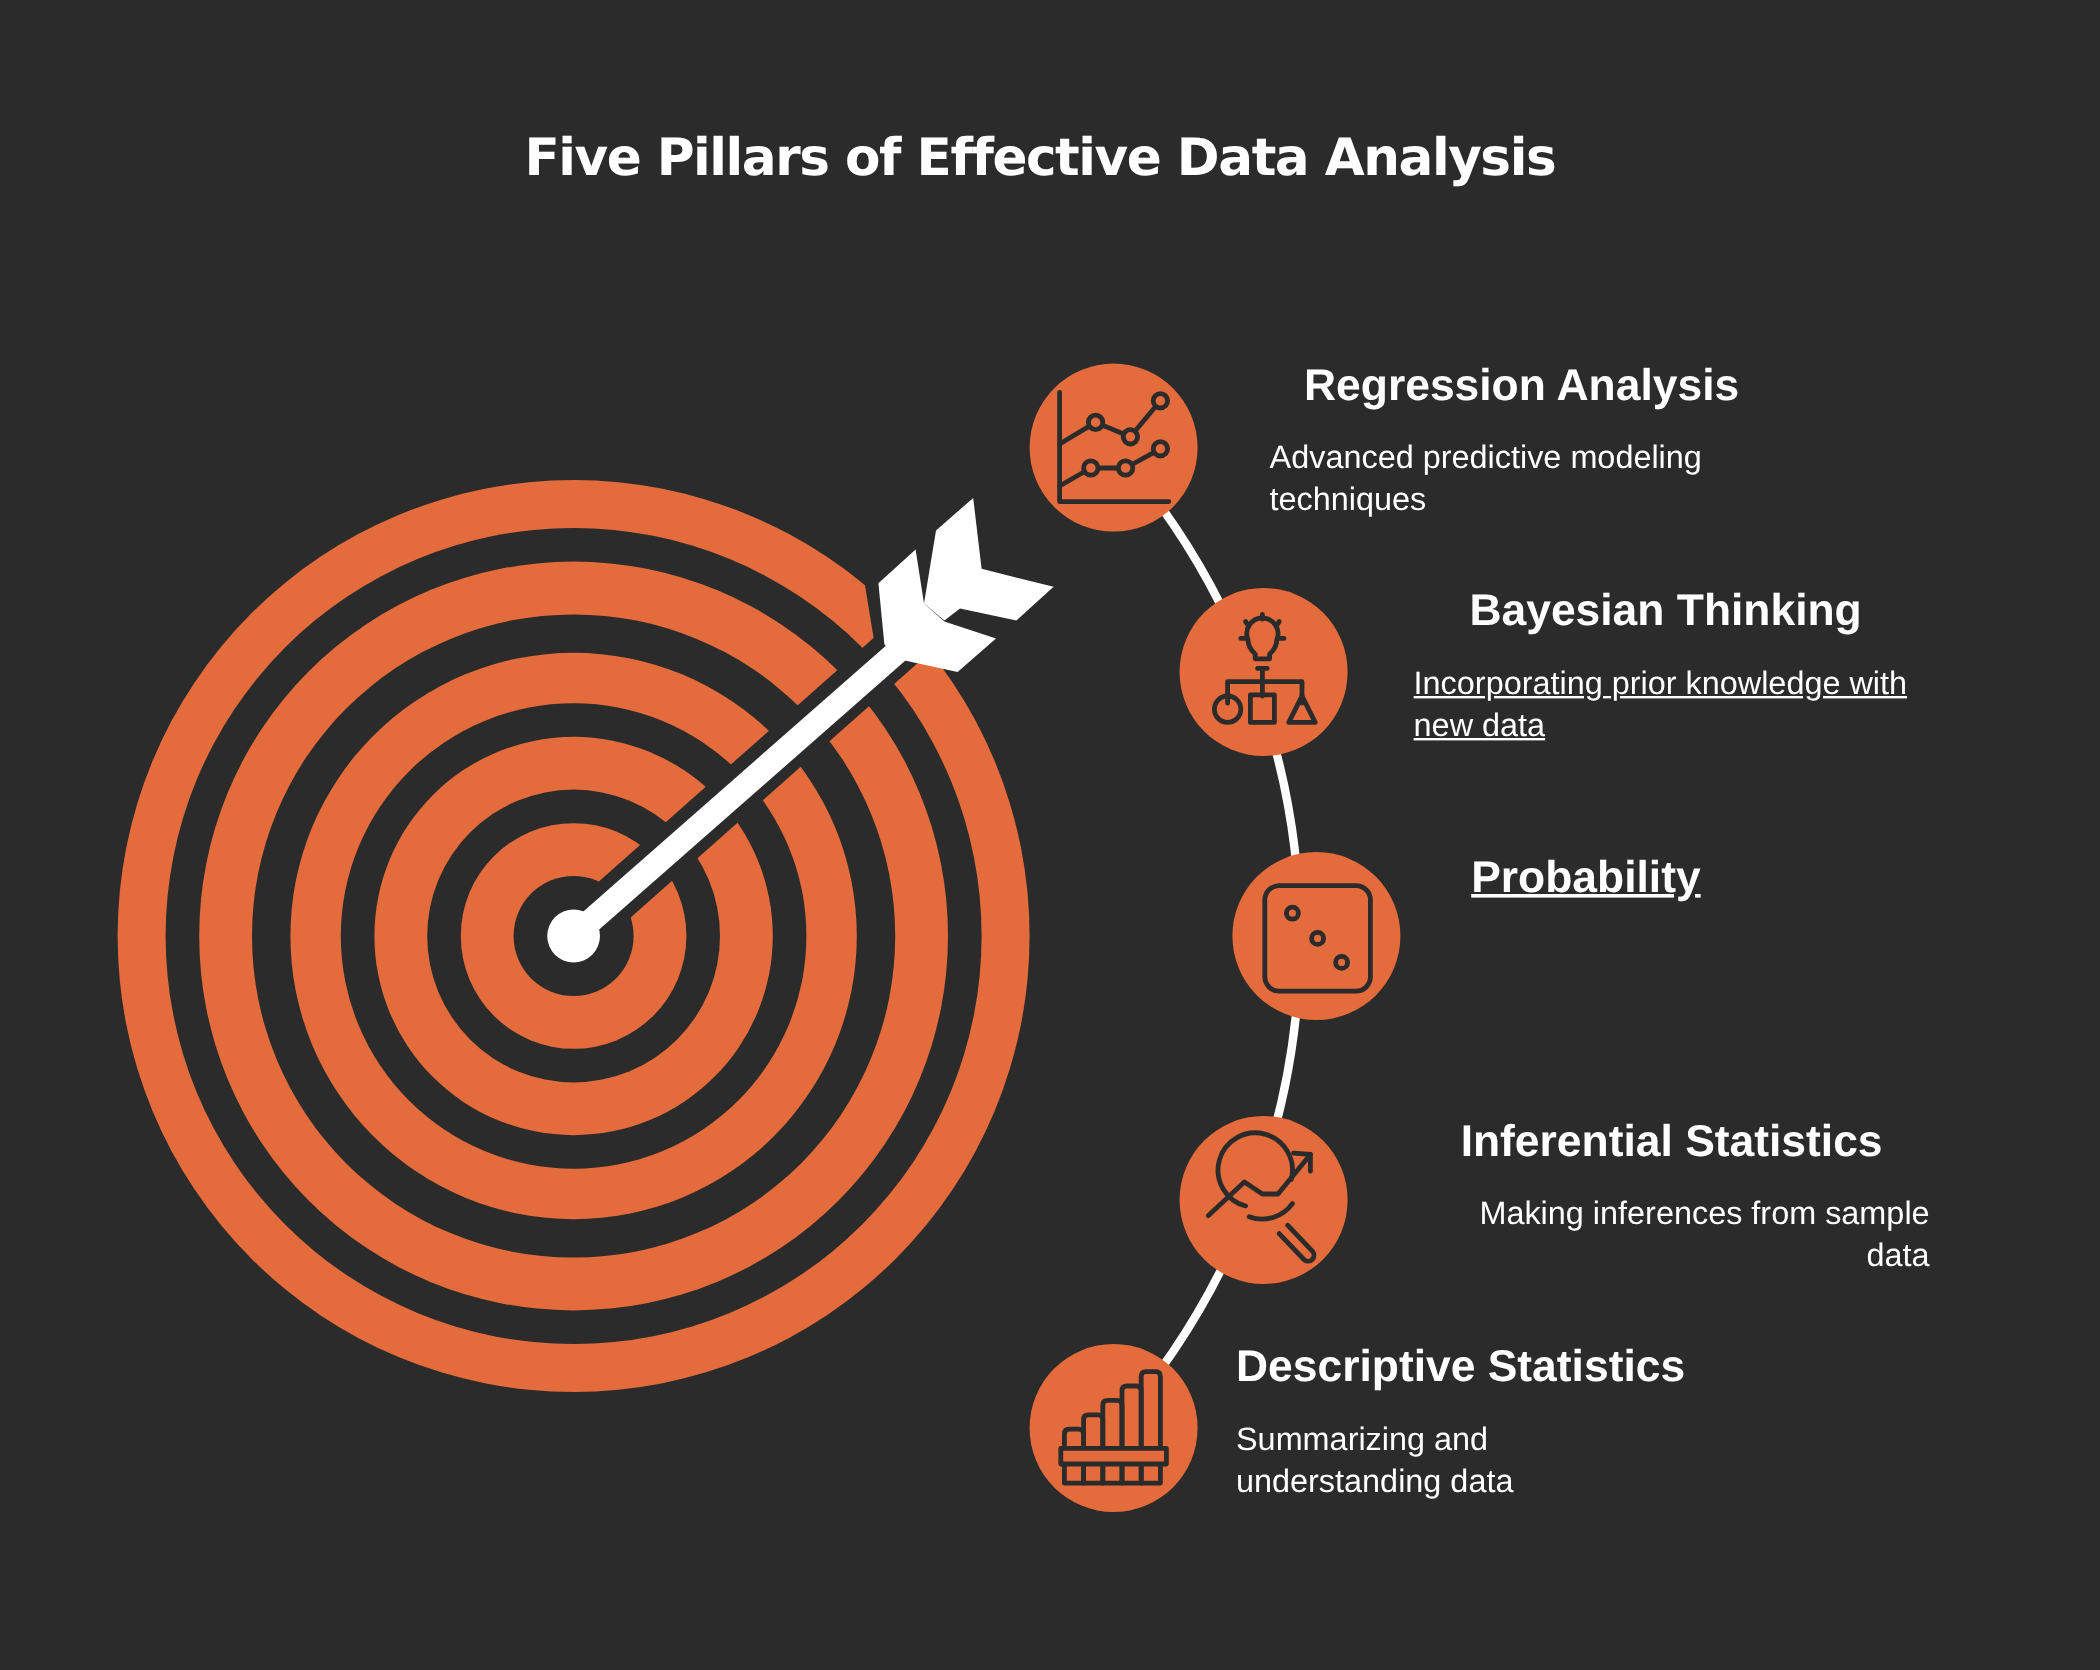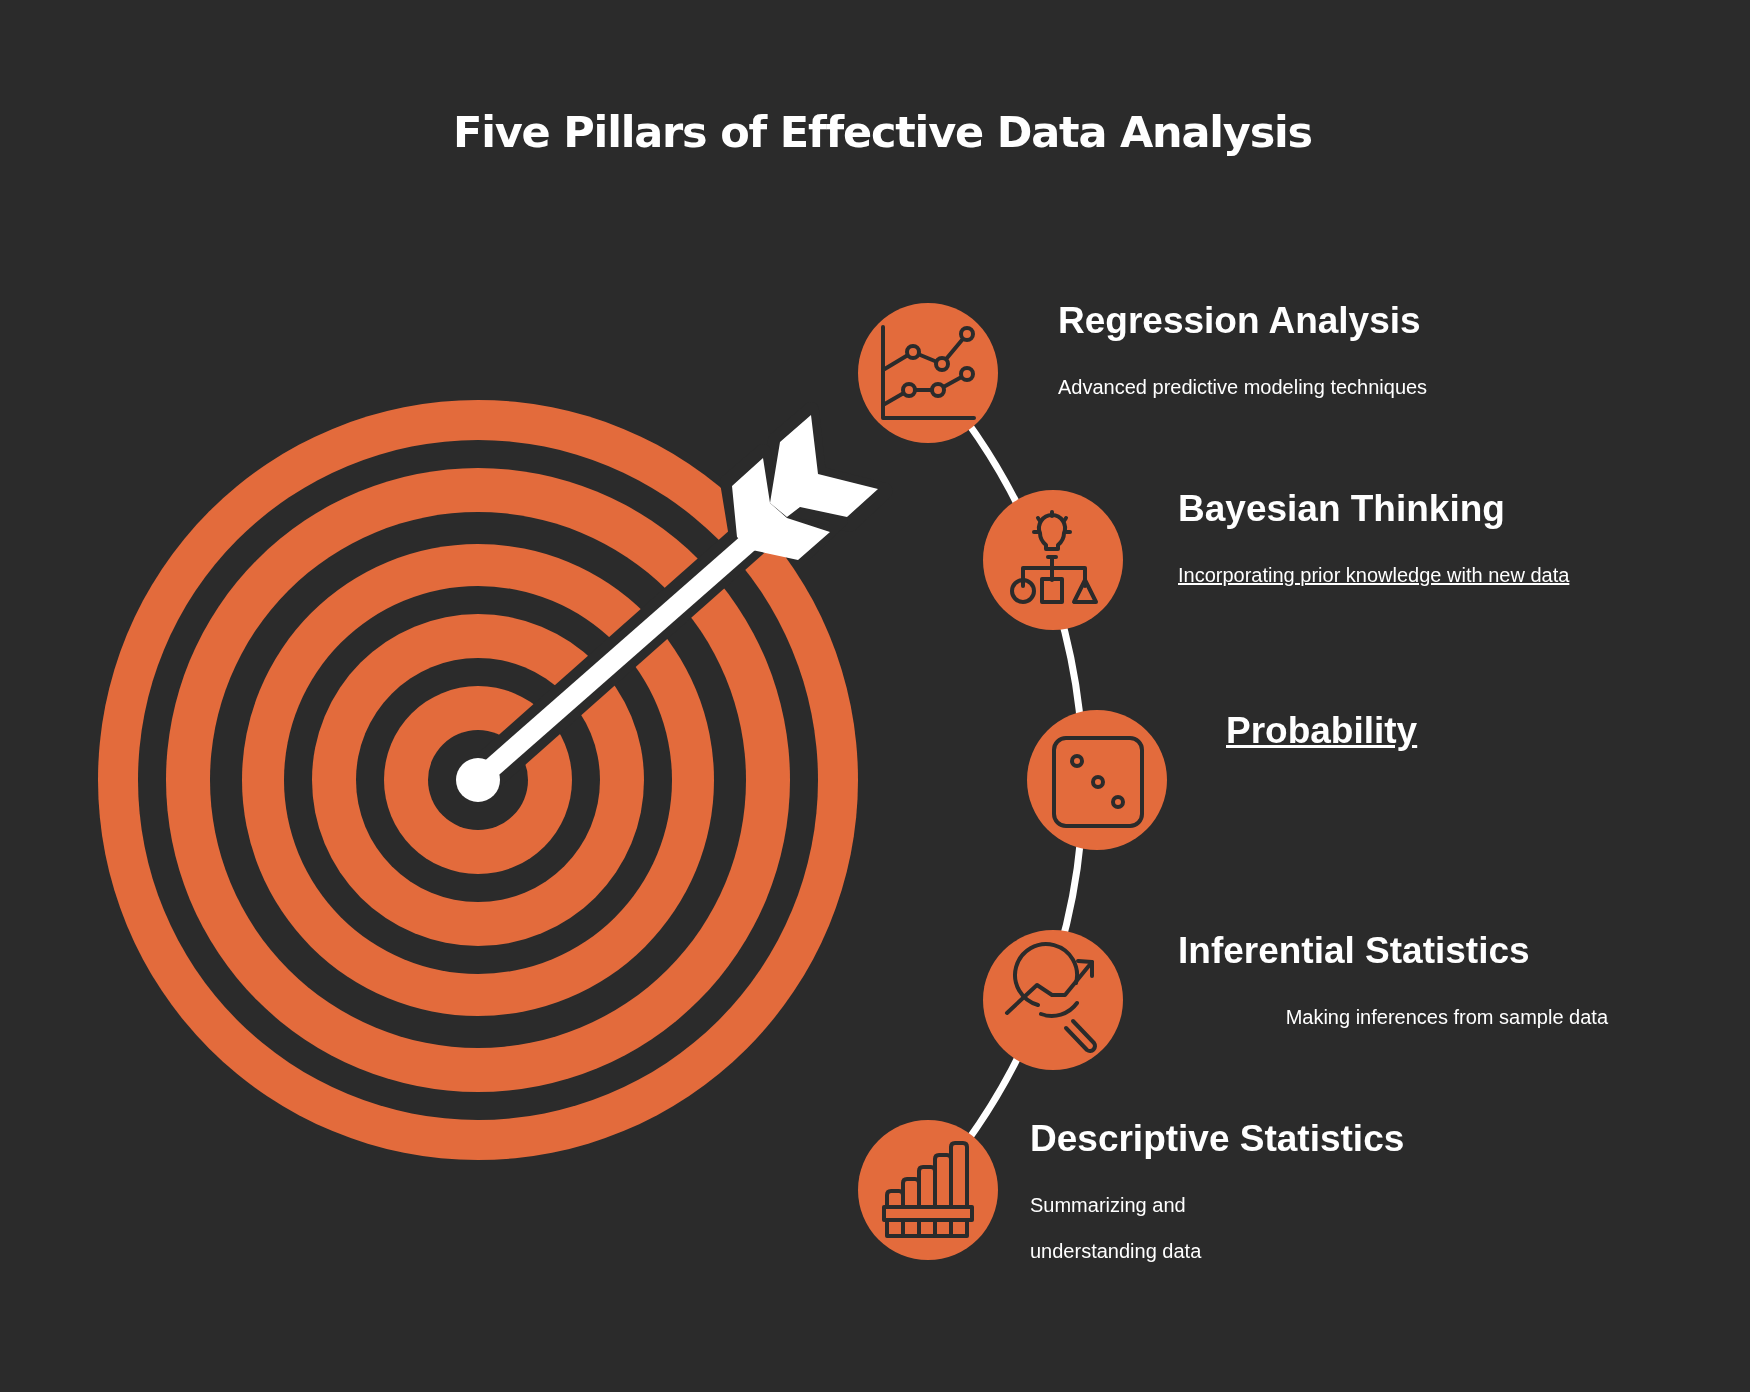--- a/index.html
+++ b/index.html
@@ -3,26 +3,26 @@
 <meta charset="utf-8">
 <style>
   html, body { margin:0; padding:0; }
   body {
     width:1750px; height:1392px; background:#2b2b2b; position:relative; overflow:hidden;
     font-family:"Liberation Sans", sans-serif; color:#ffffff;
   }
   .title {
     position:absolute; left:0; width:1733px; top:104px; text-align:center;
     font-family:"DejaVu Sans", sans-serif; font-weight:bold; font-size:43px; letter-spacing:-1.2px;
-    line-height:56px; color:#ffffff;margin-left:16px;
+    line-height:56px; color:#ffffff;
   }
   svg.art { position:absolute; left:0; top:0; }
   .item { position:absolute; }
-  .item-title { font-weight:bold; font-size:37px; line-height:44px; color:#ffffff; white-space:nowrap; }
-  .item-desc { font-size:20px; line-height:46px; color:#ffffff; margin-top:21px; width:460px; }
+  .item-title { font-weight:bold; font-size:37px; line-height:44px; color:#ffffff; white-space:nowrap;text-align:center; }
+  .item-desc { font-size:27px; line-height:35px; color:#ffffff; margin-top:21px; width:460px; }
 </style>
 </head>
 <body>
 
 <div class="title">Five Pillars of Effective Data Analysis</div>
 
 <svg class="art" width="1750" height="1392" viewBox="0 0 1750 1392">
 
   <path d="M 928 373 A 615 615 0 0 1 928 1190" fill="none" stroke="#ffffff" stroke-width="7"></path>
 

